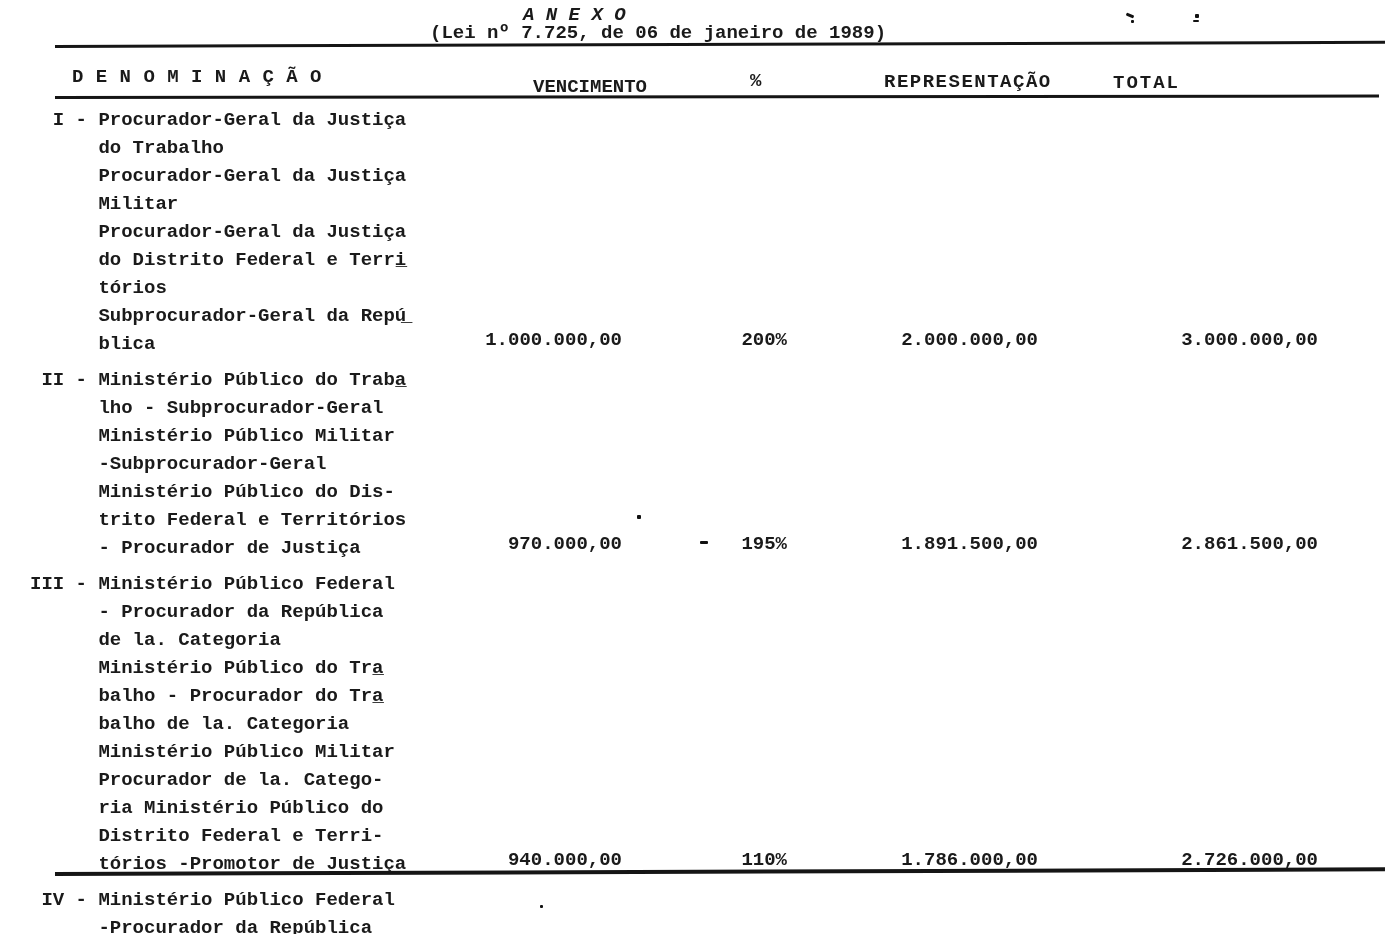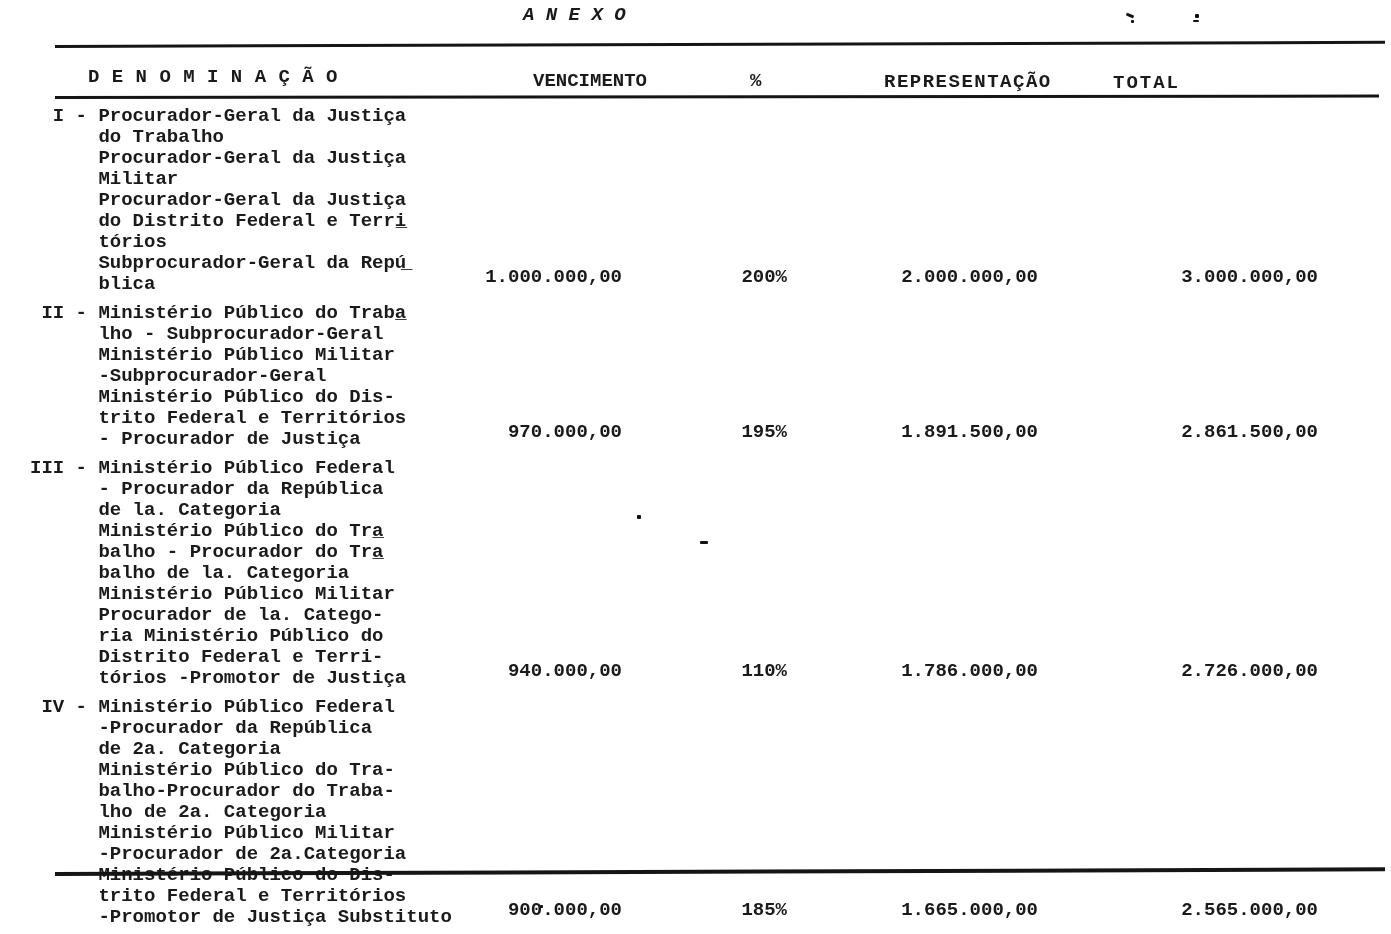--- a/index.html
+++ b/index.html
@@ -13,49 +13,50 @@
     font-size:19px;
   }
   .page{position:absolute;inset:0;}
   .doc-title{position:absolute;left:523px;top:4px;white-space:pre;font-style:italic;}
   .doc-subtitle{position:absolute;left:430px;top:22px;white-space:pre;}
   .rule{position:absolute;background:#151515;transform-origin:left center;}
   .rule-top{left:55px;top:45px;width:1330px;height:3px;transform:rotate(-0.18deg);}
   .rule-header{left:55px;top:96px;width:1324px;height:3px;transform:rotate(-0.06deg);}
   .rule-bottom{left:55px;top:872px;width:1330px;height:4px;transform:rotate(-0.2deg);}
   .hdr{position:absolute;white-space:pre;}
-  .hdr-denom{left:88px;top:66px;letter-spacing:0.5px;text-align:center;}
-  .hdr-venc{left:533px;top:70px;}
+  .hdr-denom{left:72px;top:66px;letter-spacing:0.5px;text-align:center;}
+  .hdr-venc{left:533px;top:76px;}
   .hdr-pct{left:750px;top:70px;}
   .hdr-repr{left:884px;top:71px;letter-spacing:1.5px;text-align:center;}
   .hdr-total{left:1113px;top:72px;letter-spacing:2px;}
   .tbody{position:absolute;left:30px;top:106px;width:1340px;}
   .row{position:relative;line-height:19.5px;}
   .row + .row{margin-top:8px;}
-  pre.denom{margin:0;font:inherit;line-height:21px;white-space:pre;}
+  pre.denom{margin:0;font:inherit;line-height:28px;white-space:pre;}
   .num{position:absolute;bottom:8px;text-align:right;white-space:pre;line-height:19.5px;}
   .num-venc{left:380px;width:212px;}
   .num-pct{left:660px;width:97px;margin-top:44px;}
   .num-repr{left:838px;width:170px;}
   .num-total{left:1098px;width:190px;}
   .speck{position:absolute;background:#111;border-radius:1px;}
   .speck-1{left:1126px;top:14px;width:8px;height:3px;transform:rotate(24deg);}
   .speck-1b{left:1131px;top:20px;width:3px;height:3px;}
   .speck-2{left:1195px;top:14px;width:4px;height:4px;}
   .speck-2b{left:1193px;top:20px;width:6px;height:2px;}
   .speck-3{left:637px;top:515px;width:4px;height:4px;}
   .speck-4{left:700px;top:541px;width:8px;height:3px;}
   .speck-5{left:540px;top:905px;width:3px;height:3px;}
 </style>
 </head>
 <body>
 
 <div class="page">
 
   <div class="doc-title">A N E X O</div>
+  <div class="doc-subtitle">(Lei nº 7.725, de 06 de janeiro de 1989)</div>
 
   <div class="rule rule-top"></div>
 
   <div class="hdr hdr-denom">D E N O M I N A Ç Ã O</div>
   <div class="hdr hdr-venc">VENCIMENTO</div>
   <div class="hdr hdr-pct">%</div>
   <div class="hdr hdr-repr">REPRESENTAÇÃO</div>
   <div class="hdr hdr-total">TOTAL</div>
 
   <div class="rule rule-header"></div>

